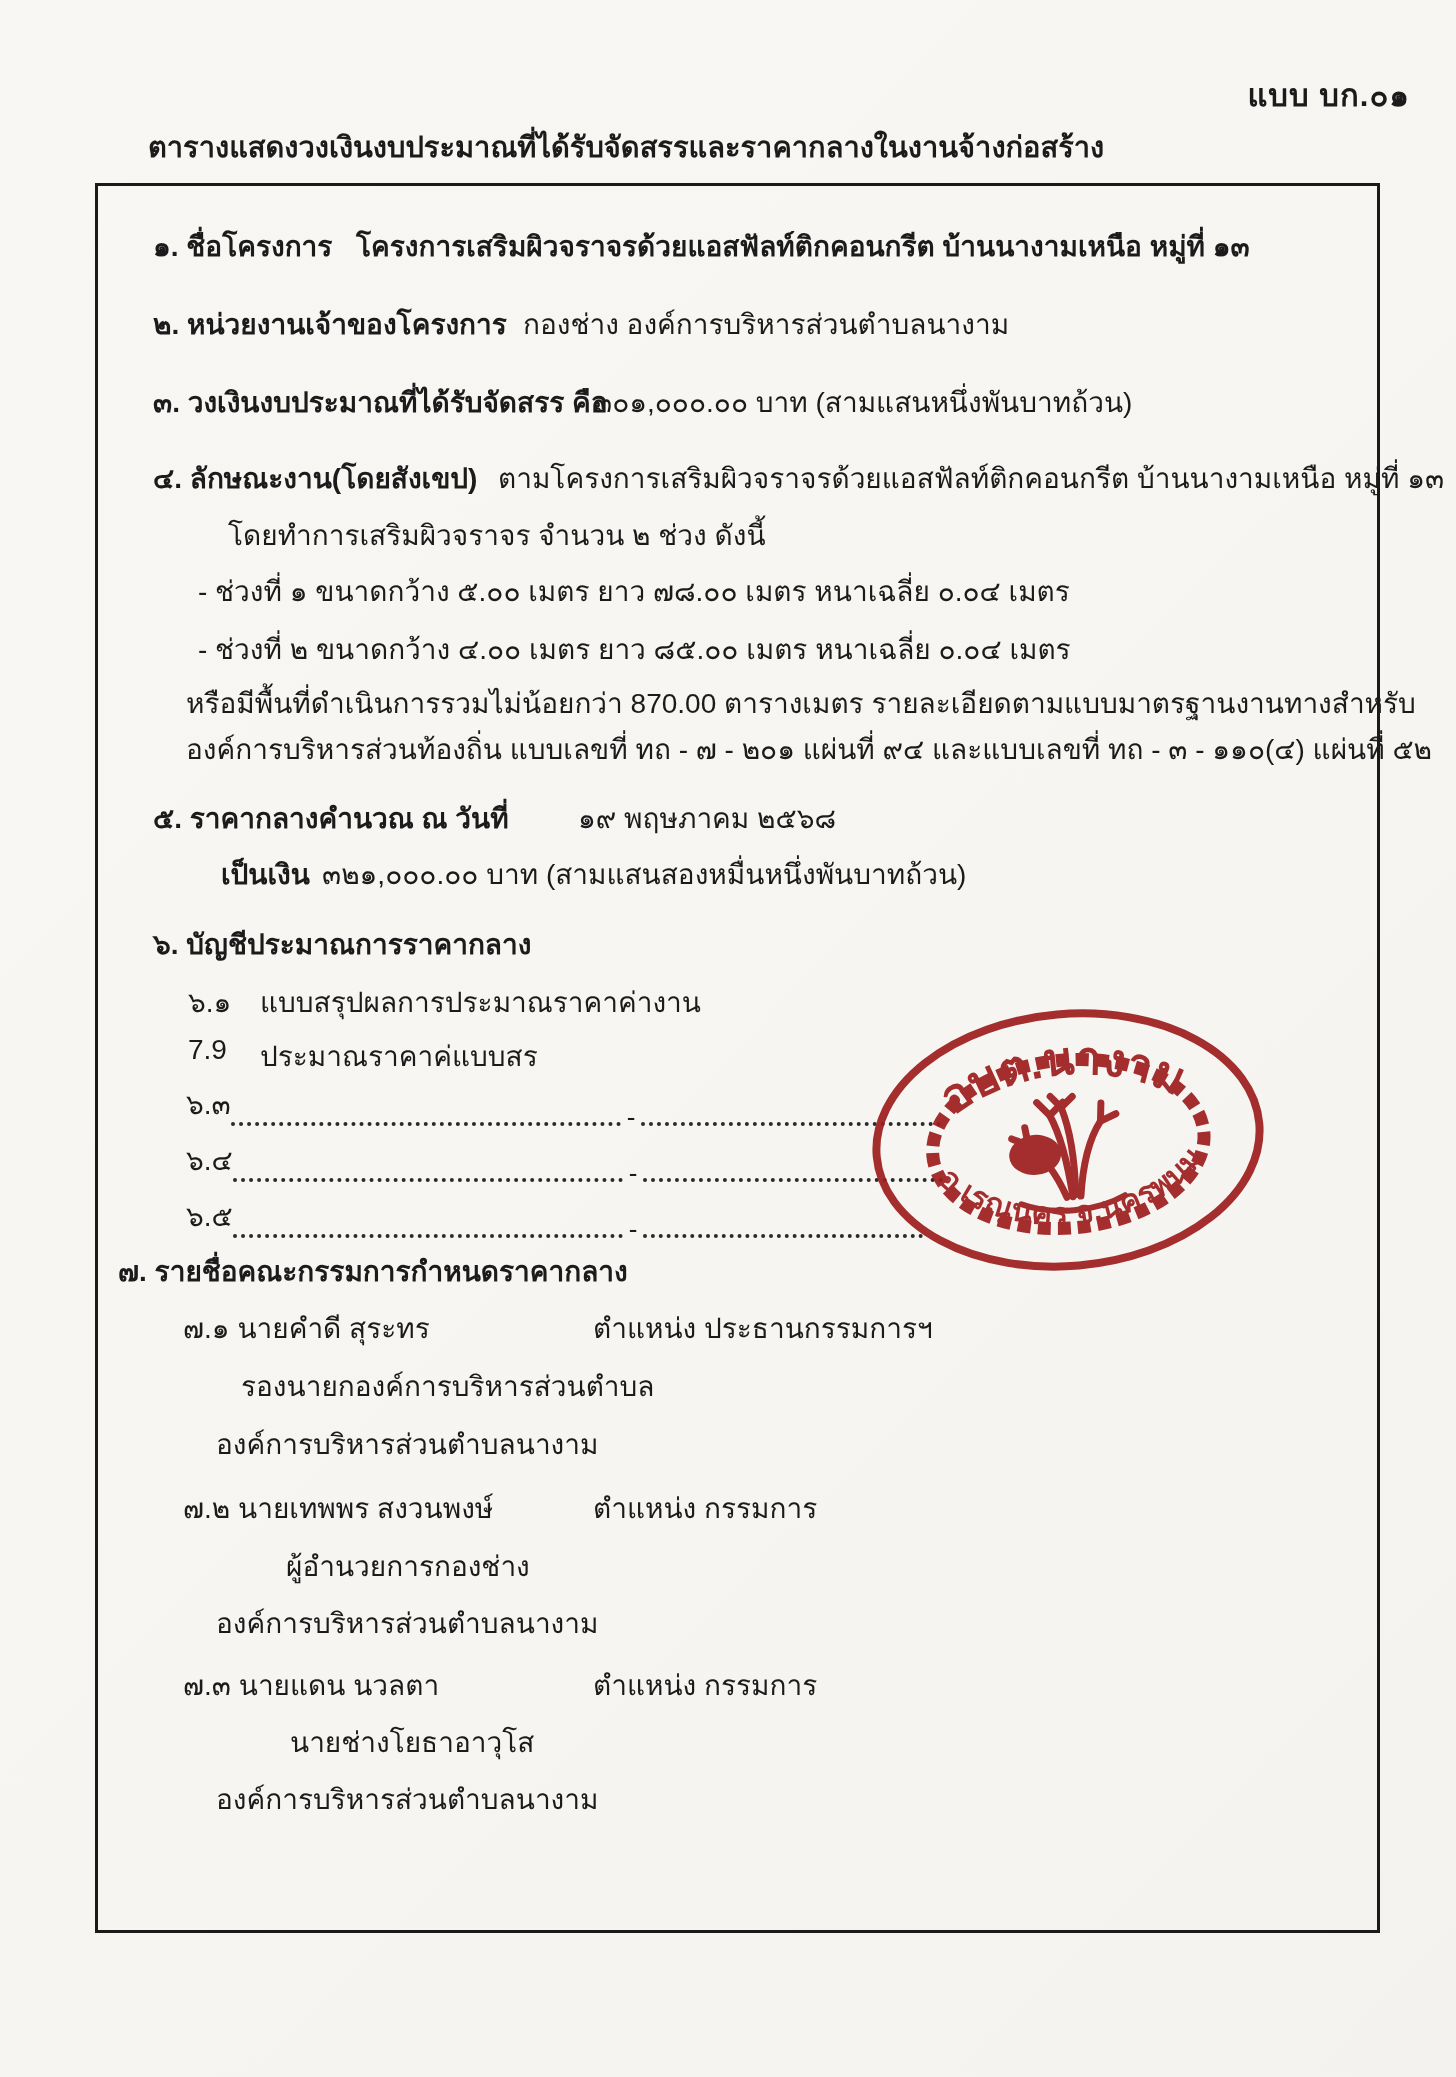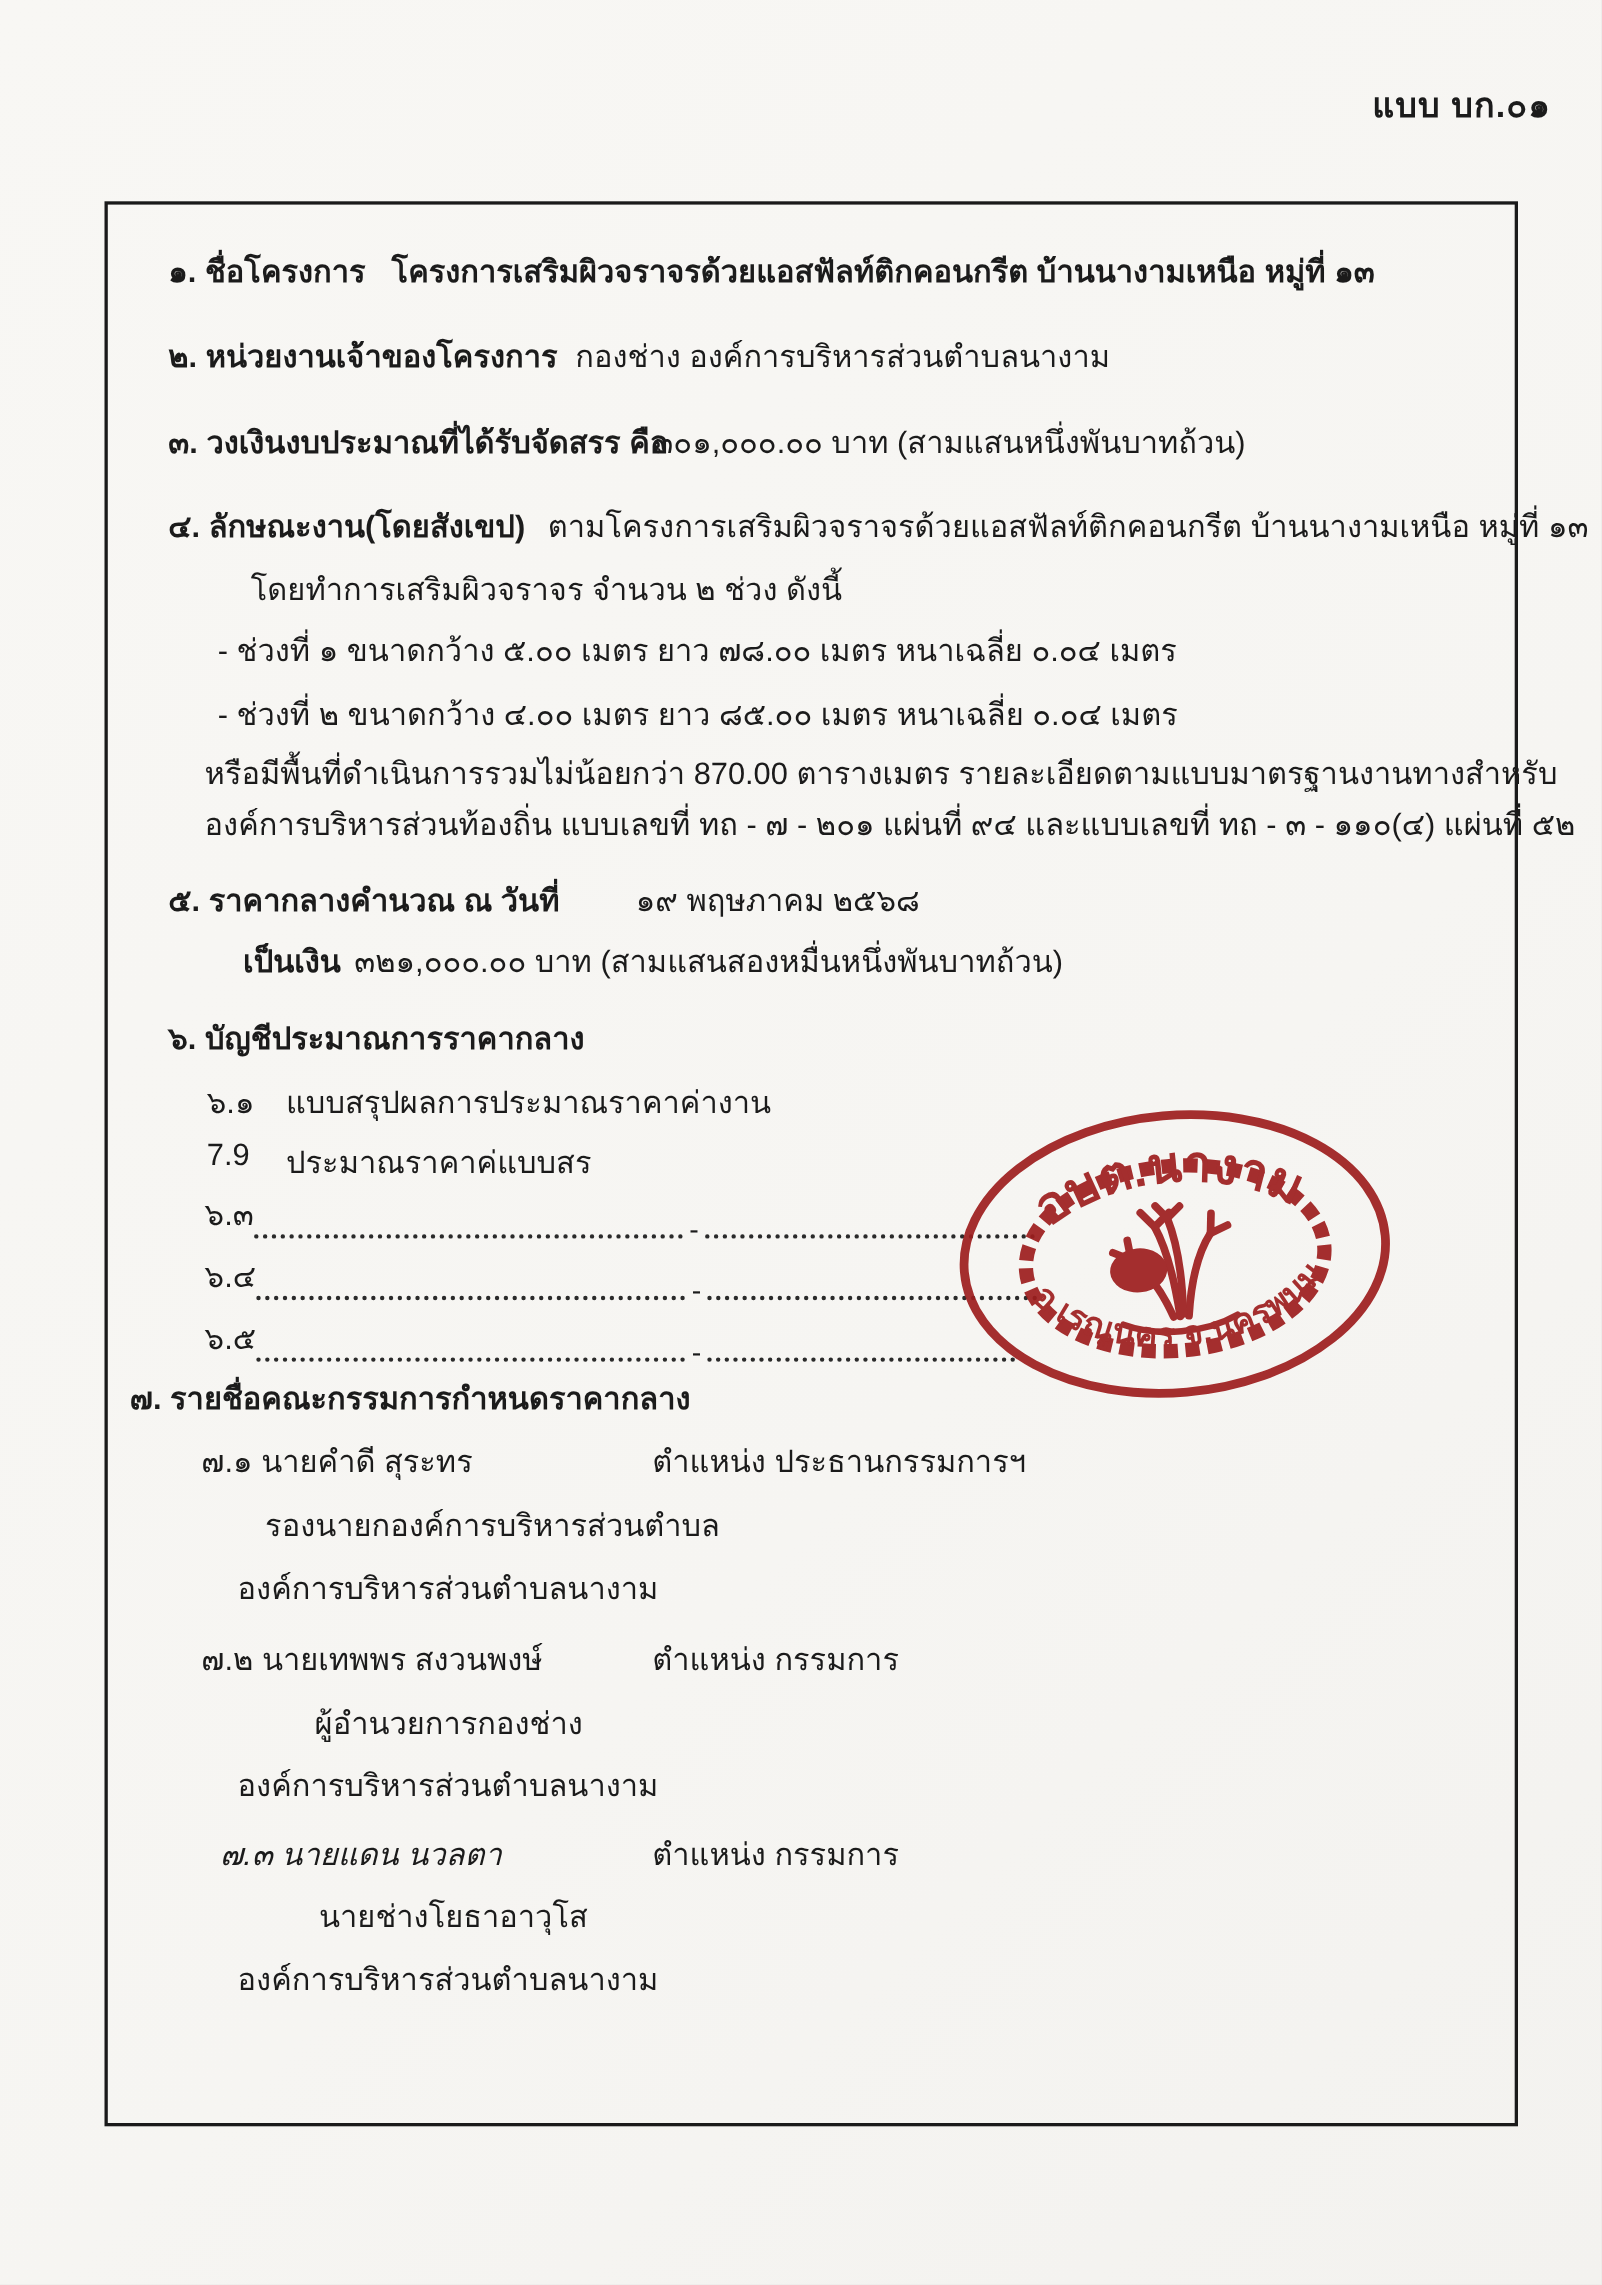--- a/index.html
+++ b/index.html
@@ -45,20 +45,21 @@
   }
   .stamp svg{width:100%;height:100%;}
 </style>
 </head>
 <body>
 
 <div class="page">
 
   <div class="abs form-code">แบบ บก.๐๑</div>
 
+  <div class="abs doc-title">ตารางแสดงวงเงินงบประมาณที่ได้รับจัดสรรและราคากลางในงานจ้างก่อสร้าง</div>
 
   <div class="main-box">
 
     <div class="line b" style="left:55px;top:38px;">๑. ชื่อโครงการ</div>
     <div class="line b" style="left:258px;top:38px;text-align:right;">โครงการเสริมผิวจราจรด้วยแอสฟัลท์ติกคอนกรีต  บ้านนางามเหนือ  หมู่ที่  ๑๓</div>
 
     <div class="line b" style="left:55px;top:116px;">๒. หน่วยงานเจ้าของโครงการ</div>
     <div class="line" style="left:425px;top:116px;">กองช่าง  องค์การบริหารส่วนตำบลนางาม</div>
 
     <div class="line b" style="left:55px;top:194px;">๓. วงเงินงบประมาณที่ได้รับจัดสรร  คือ</div>
@@ -131,19 +132,19 @@
     <div class="line" style="left:85px;top:1120px;">๗.๑  นายคำดี  สุระทร</div>
     <div class="line" style="left:495px;top:1120px;">ตำแหน่ง  ประธานกรรมการฯ</div>
     <div class="line" style="left:143px;top:1178px;">รองนายกองค์การบริหารส่วนตำบล</div>
     <div class="line" style="left:118px;top:1236px;">องค์การบริหารส่วนตำบลนางาม</div>
 
     <div class="line" style="left:85px;top:1300px;">๗.๒  นายเทพพร  สงวนพงษ์</div>
     <div class="line" style="left:495px;top:1300px;">ตำแหน่ง  กรรมการ</div>
     <div class="line" style="left:188px;top:1358px;">ผู้อำนวยการกองช่าง</div>
     <div class="line" style="left:118px;top:1415px;">องค์การบริหารส่วนตำบลนางาม</div>
 
-    <div class="line" style="left:102px;top:1477px;font-style:italic;">๗.๓  นายแดน  นวลตา</div>
+    <div class="line" style="left:85px;top:1477px;">๗.๓  นายแดน  นวลตา</div>
     <div class="line" style="left:495px;top:1477px;">ตำแหน่ง  กรรมการ</div>
     <div class="line" style="left:192px;top:1534px;">นายช่างโยธาอาวุโส</div>
     <div class="line" style="left:118px;top:1591px;">องค์การบริหารส่วนตำบลนางาม</div>
 
   </div>
 </div>
 
 </body></html>

